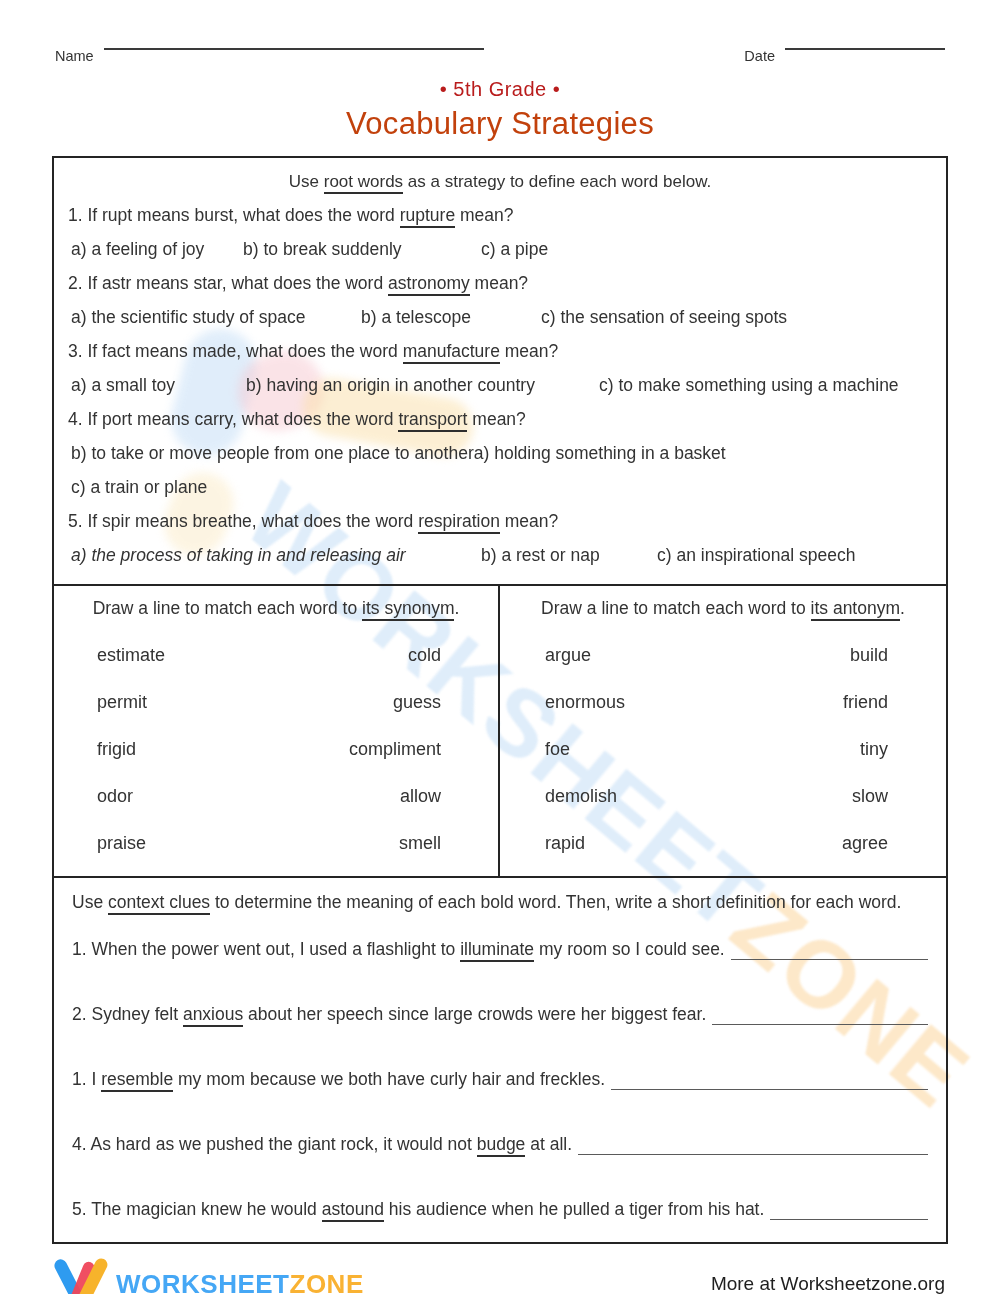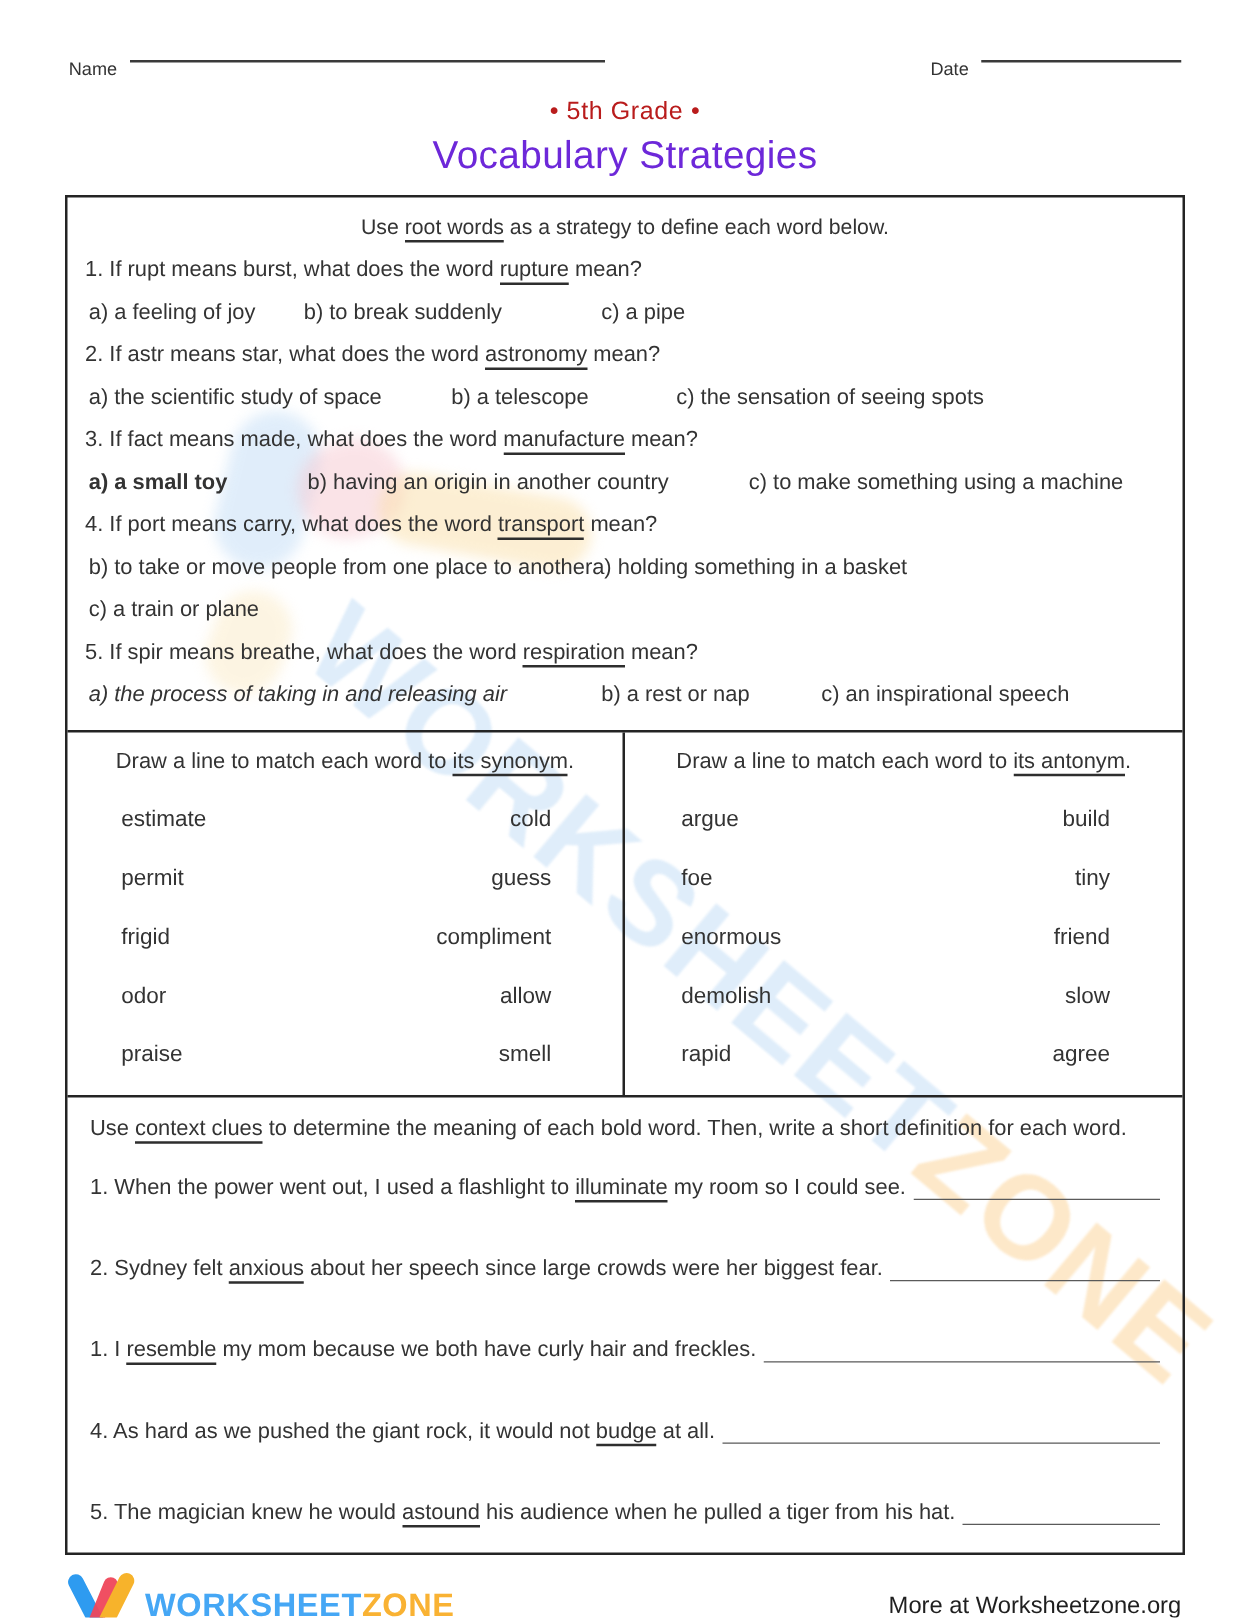--- a/index.html
+++ b/index.html
@@ -32,37 +32,37 @@
   
   .header-row { display:flex; justify-content:space-between; padding:48px 55px 0 55px; font-size:14.5px; }
   .field { display:flex; align-items:flex-start; }
   .field .lbl { padding-bottom:1px; }
   .hline { border-bottom:2px solid #3a3a3a; margin-left:10px; }
   .name-hline { width:380px; }
   .date-hline { width:160px; }
 
   .title-block { text-align:center; margin-top:13px; }
   .grade { font-size:20px; font-weight:500; color:#b91c1c; letter-spacing:0.5px; }
-  .title { font-size:31px; font-weight:500; color:#6d28d9; margin-top:5px; letter-spacing:0.3px; }
+  .title { font-size:31px; font-weight:500; color:#c2410c; margin-top:5px; letter-spacing:0.3px; }
 
   
   .box { width:896px; margin:14px auto 0 auto; border:2px solid #242424; background:transparent; }
   section { padding:0 14px; }
 
   .u { border-bottom:2px solid #2e2e2e; padding-bottom:1px; }
 
   
   .sec1 { padding:12px 14px 18px 14px; }
   .sec1-header { text-align:center; font-size:17px; margin-top:2px; }
   .qline { font-size:17.5px; margin-top:13px; line-height:21px; }
   .opts { display:flex; font-size:17.5px; margin-top:13px; line-height:21px; padding-left:3px; }
   .opt { display:inline-block; }
   .q1 .o1 { width:172px; } .q1 .o2 { width:238px; }
   .q2 .o1 { width:290px; } .q2 .o2 { width:180px; }
-  .q3 .o1 { width:175px;font-weight:bold; } .q3 .o2 { width:353px; }
+  .q3 .o1 { width:175px; } .q3 .o2 { width:353px; }
   .q4 .o1 { width:350px; }
   .q5 .o1 { width:410px;font-style:italic; } .q5 .o2 { width:176px; }
 
   
   .sec2 { border-top:2px solid #242424; display:grid; grid-template-columns:1fr 1fr; padding:0; }
   .match-col { padding:12px 10px 22px 10px; }
   .match-col.left { border-right:2px solid #242424; }
   .match-header { text-align:center; font-size:17.5px; line-height:21px; }
   .match-row { display:flex; justify-content:space-between; font-size:18px; line-height:21px; margin-top:26px; }
   .match-col.left  .match-row { padding-left:33px; padding-right:47px; }
@@ -182,26 +182,26 @@
               <span>smell</span>
             </div>
         </div>
         <div class="match-col right">
           <div class="match-header"><span>Draw a line to match each word to </span><span class="u">its antonym</span><span>.</span></div>
           <div class="match-row">
               <span>argue</span>
               <span>build</span>
             </div>
           <div class="match-row">
+              <span>enormous</span>
+              <span>friend</span>
+            </div>
+          <div class="match-row">
               <span>foe</span>
               <span>tiny</span>
-            </div>
-          <div class="match-row">
-              <span>enormous</span>
-              <span>friend</span>
             </div>
           <div class="match-row">
               <span>demolish</span>
               <span>slow</span>
             </div>
           <div class="match-row">
               <span>rapid</span>
               <span>agree</span>
             </div>
         </div>

